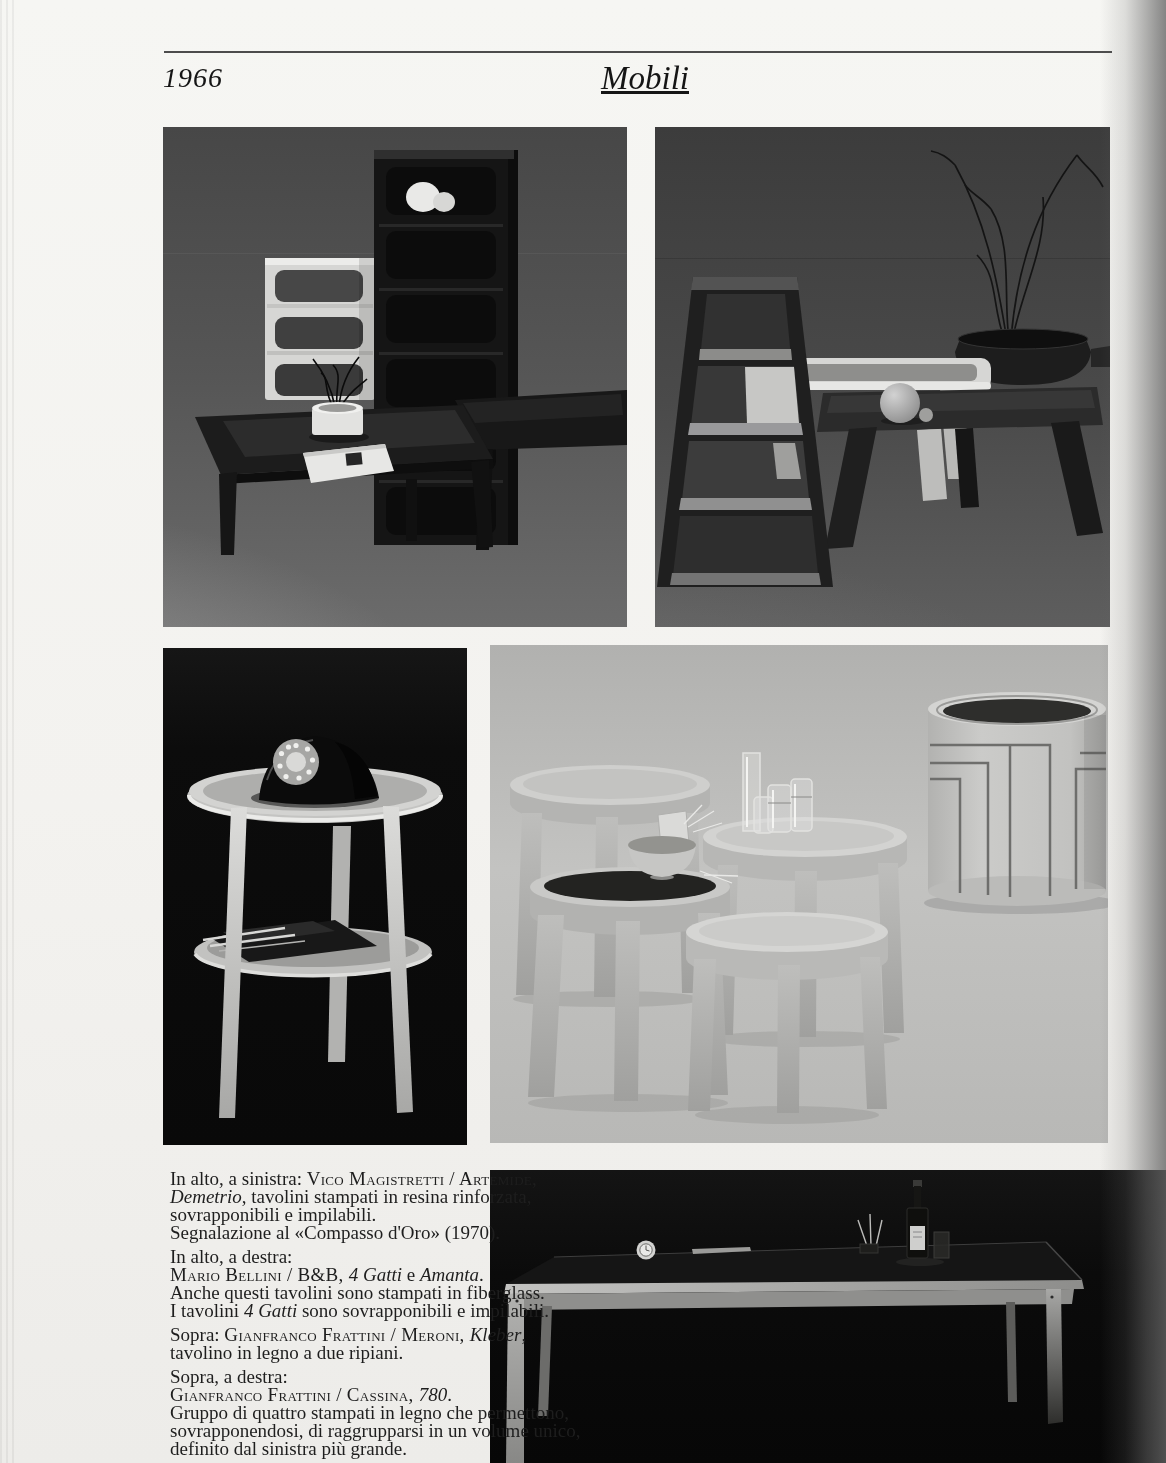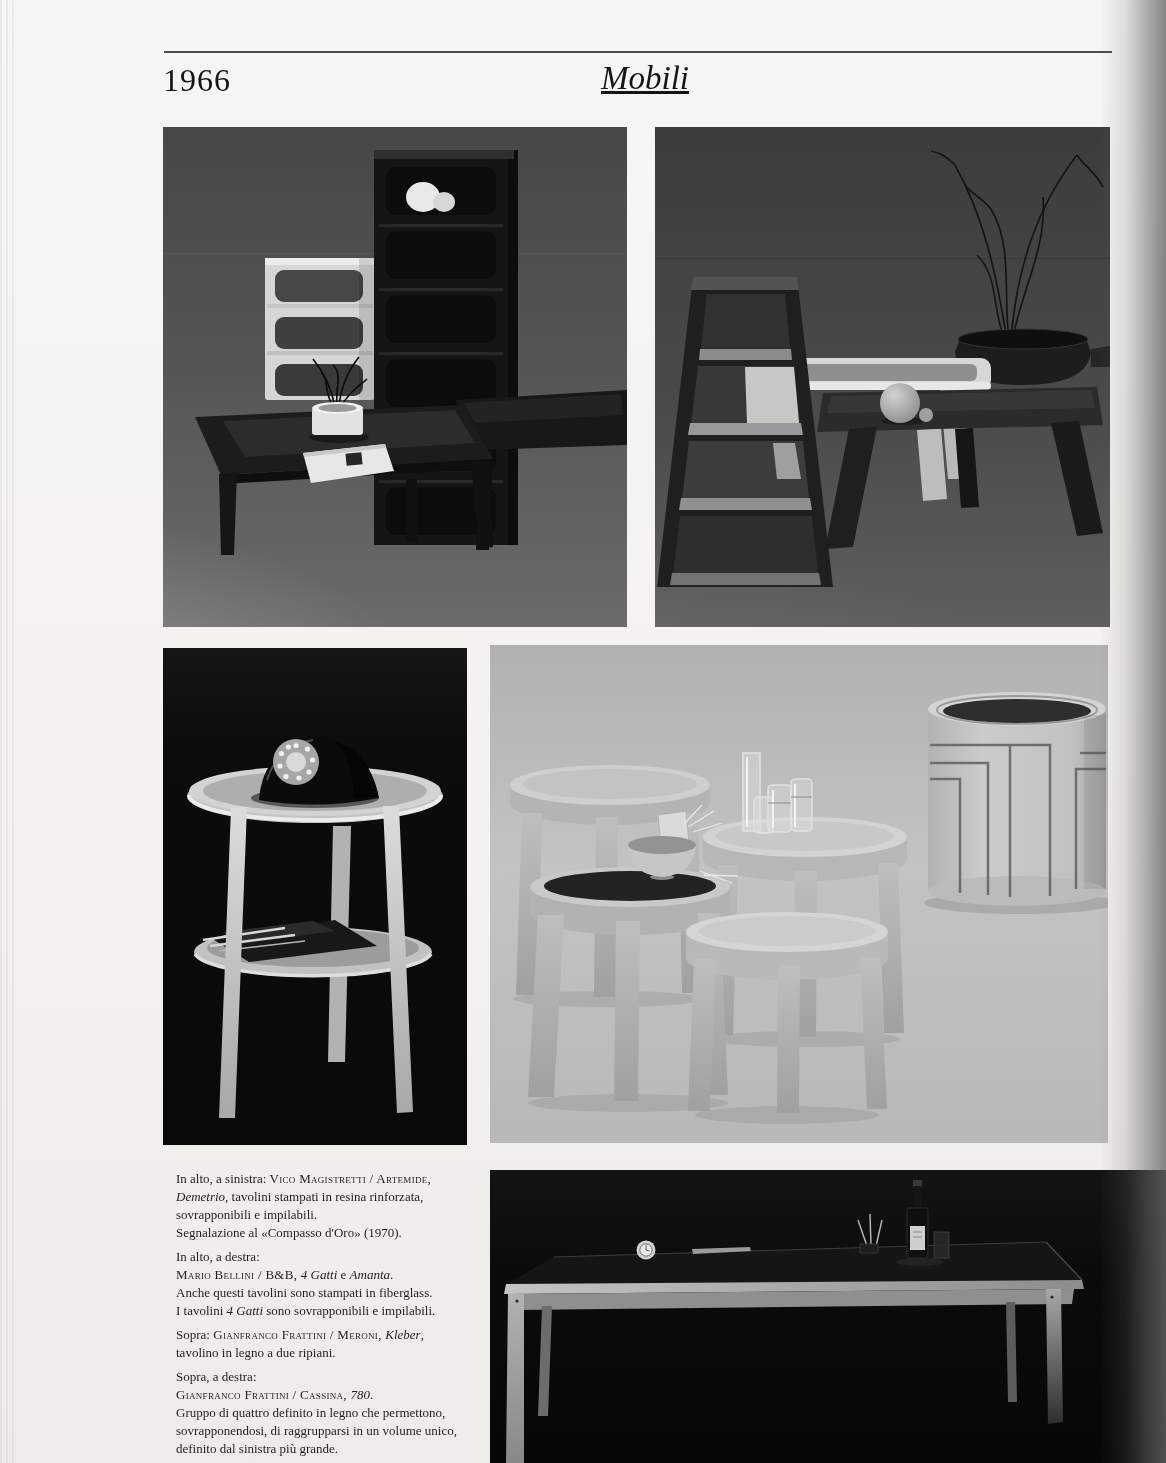--- a/index.html
+++ b/index.html
@@ -1,24 +1,24 @@
 <!DOCTYPE html>
 <html><head>
 <meta charset="utf-8">
 <style>
   html,body{margin:0;padding:0;background:#d8d8d6;}
   .page{position:relative;width:1166px;height:1463px;overflow:hidden;
         background:linear-gradient(180deg,#f6f6f3 0%,#f3f2ef 55%,#edece9 100%);
         font-family:"Liberation Serif", serif;}
   .rule{position:absolute;left:164px;top:51px;width:948px;height:1.5px;background:#4c4c4c;}
-  .year{position:absolute;left:163px;top:62px;font-size:32px;color:#151515;letter-spacing:1px;}
+  .year{position:absolute;left:163px;top:62px;font-style:italic;font-size:28px;color:#151515;letter-spacing:1px;}
   .title{position:absolute;left:560px;top:60px;width:170px;text-align:center;font-style:italic;font-size:33px;color:#151515;text-decoration:underline;}
   .photo{position:absolute;line-height:0;}
   .photo svg{display:block;}
-  .captions{position:absolute;left:176px;top:1170px;width:345px;color:#1e1e1e;font-size:13px;line-height:18px;}
+  .captions{position:absolute;left:170px;top:1170px;width:345px;color:#1e1e1e;font-size:19px;line-height:18px;}
   .cap-p{margin:0 0 6px 0;}
   .cap-line{white-space:nowrap;}
   .sc{font-variant:small-caps;letter-spacing:0.3px;}
   .it{font-style:italic;text-align:right;}
   .edge-right{position:absolute;top:0;left:1100px;width:66px;height:1463px;pointer-events:none;
     background:linear-gradient(to right,rgba(105,105,105,0) 0%,rgba(105,105,105,0.18) 38%,rgba(105,105,105,0.5) 70%,rgba(100,100,100,0.78) 100%);}
   .edge-left{position:absolute;top:0;left:0;width:16px;height:1463px;pointer-events:none;
     background:repeating-linear-gradient(to right,rgba(0,0,0,0.05) 0 2px,rgba(0,0,0,0) 2px 6px);}
 </style>
 </head>
@@ -410,21 +410,21 @@
       <div class="cap-line"><span>Anche questi tavolini sono stampati in fiberglass.</span></div>
       <div class="cap-line"><span>I tavolini </span><span class="it">4 Gatti</span><span> sono sovrapponibili e impilabili.</span></div>
     </div>
     <div class="cap-p">
       <div class="cap-line"><span>Sopra: </span><span class="sc">Gianfranco Frattini / Meroni, </span><span class="it">Kleber</span><span>,</span></div>
       <div class="cap-line"><span>tavolino in legno a due ripiani.</span></div>
     </div>
     <div class="cap-p">
       <div class="cap-line"><span>Sopra, a destra:</span></div>
       <div class="cap-line"><span class="sc">Gianfranco Frattini / Cassina, </span><span class="it">780</span><span>.</span></div>
-      <div class="cap-line"><span>Gruppo di quattro definito in legno che permettono,</span></div>
+      <div class="cap-line"><span>Gruppo di quattro stampati in legno che permettono,</span></div>
       <div class="cap-line"><span>sovrapponendosi, di raggrupparsi in un volume unico,</span></div>
       <div class="cap-line"><span>definito dal sinistra più grande.</span></div>
     </div>
   </div>
 
   <div class="edge-left"></div>
   <div class="edge-right"></div>
 </div>
 
 </body></html>

